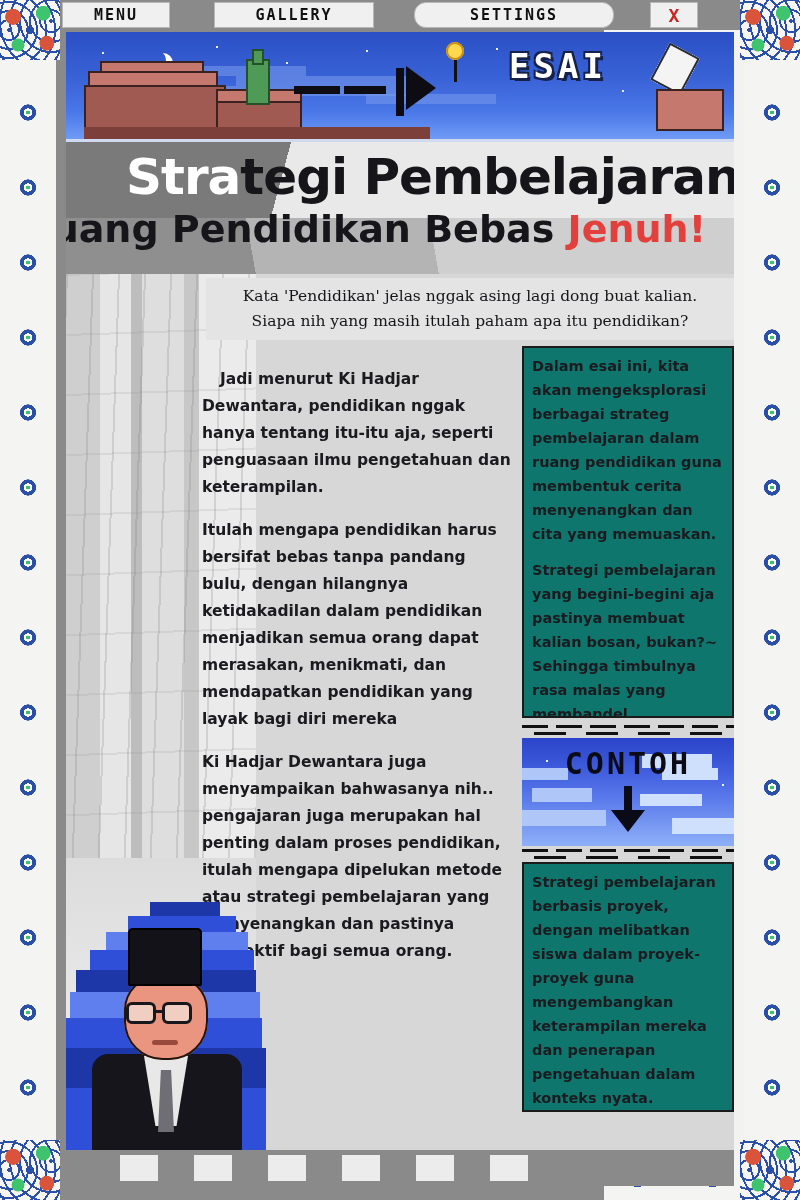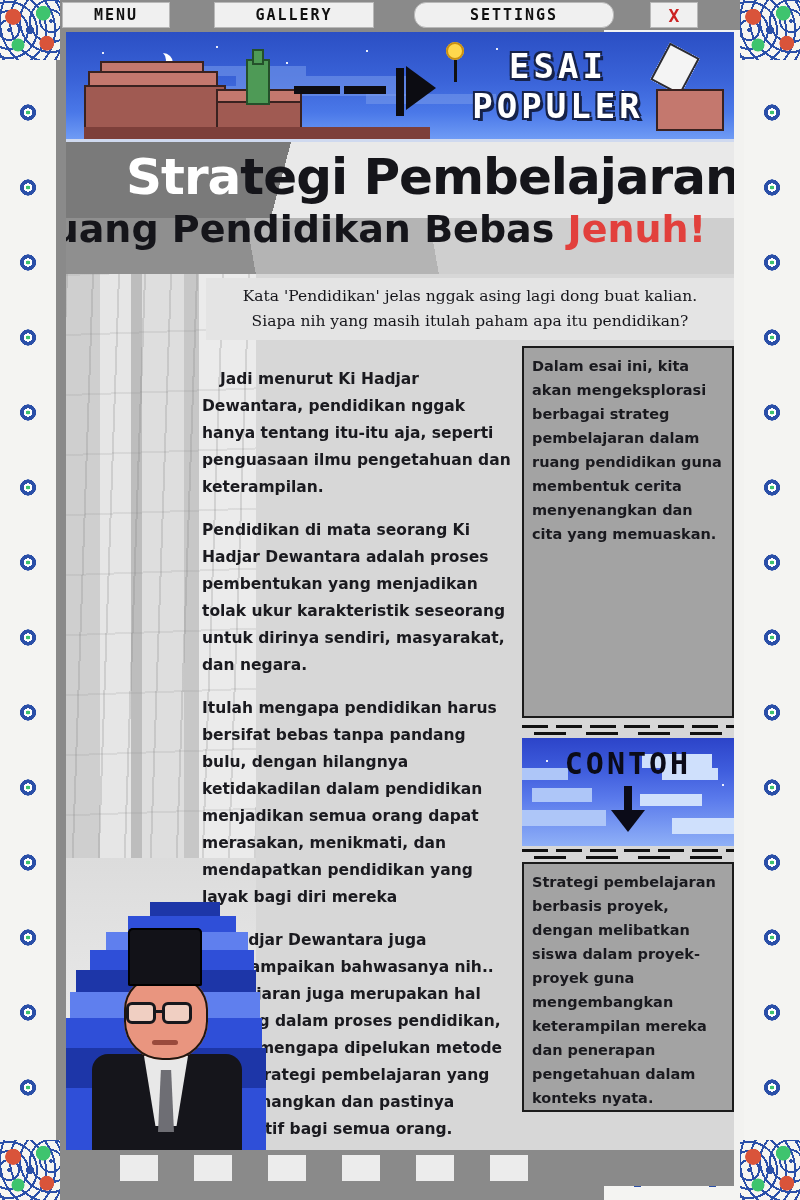--- a/index.html
+++ b/index.html
@@ -188,21 +188,21 @@
     font-size:15.5px; line-height:27px; color:#1a1a1f; font-weight:600;
   }
   #col-left p { margin-bottom:16px; }
   #col-left p.indent { text-indent:18px;margin-top:20px; }
 
   
   #col-right {
     position:absolute; left:456px; top:72px; width:212px;
   }
   .rbox {
-    background:#a3a3a3; border:2px solid #1b1b1b; padding:6px 8px 24px 8px;
+    background:#0f766e; border:2px solid #1b1b1b; padding:6px 8px 24px 8px;
     font-family:"DejaVu Sans", sans-serif; font-weight:600;
     font-size:14.5px; line-height:24px; color:#1a1a1f;
     margin-bottom:4px; overflow:hidden;
   }
   .rbox p { margin-bottom:12px; }
   .rbox p:last-child { margin-bottom:0; }
 
   
   .pixrule {
     height:16px; width:100%;
@@ -325,21 +325,20 @@
 
       <div class="lamp-ball"></div>
       <div class="lamp-str"></div>
 
       <div class="paper-tilt" style="right:42px;top:16px"></div>
 
       <div class="templ-roof" style="right:10px;bottom:8px;width:68px;height:42px"></div>
 
       <div id="banner-title">
         <span>ESAI</span>
-        <span>POPULER</span>
       </div>
     </div>
 
     <div id="headline">
       <div id="title-1">
         <span class="w">Stra</span><span class="k">tegi Pembelajaran:</span>
       </div>
       <div id="title-2">
         <span>Ruang Pendidikan Bebas </span><span class="accent">Jenuh!</span>
       </div>
@@ -349,29 +348,29 @@
 
       <div id="corridor"></div>
 
       <div id="intro">
         <p>Kata 'Pendidikan' jelas nggak asing lagi dong buat kalian.</p>
         <p>Siapa nih yang masih itulah paham apa itu pendidikan?</p>
       </div>
 
       <div id="col-left">
         <p class="indent">Jadi menurut Ki Hadjar Dewantara, pendidikan nggak hanya tentang itu-itu aja, seperti penguasaan ilmu pengetahuan dan keterampilan.</p>
-        <p>Pendidikan di mata seorang Ki Hadjar Dewantara adalah proses pembentukan yang menjadikan tolak ukur karakteristik seseorang untuk dirinya sendiri, masyarakat, dan negara.</p>
         <p>Itulah mengapa pendidikan harus bersifat bebas tanpa pandang bulu, dengan hilangnya ketidakadilan dalam pendidikan menjadikan semua orang dapat merasakan, menikmati, dan mendapatkan pendidikan yang layak bagi diri mereka</p>
         <p>Ki Hadjar Dewantara juga menyampaikan bahwasanya nih.. pengajaran juga merupakan hal penting dalam proses pendidikan, itulah mengapa dipelukan metode atau strategi pembelajaran yang menyenangkan dan pastinya interaktif bagi semua orang.</p>
       </div>
 
       <div id="col-right">
 
         <div class="rbox" style="height:372px">
           <p>Dalam esai ini, kita akan mengeksplorasi berbagai strateg pembelajaran dalam ruang pendidikan guna membentuk cerita menyenangkan dan cita yang memuaskan.</p>
+          <p>Strategi pembelajaran yang begini-begini aja pastinya membuat kalian bosan, bukan?~ Sehingga timbulnya rasa malas yang membandel.</p>
 
         </div>
 
         <div class="pixrule"></div>
 
         <div id="contoh">
           <div class="cloudpx" style="left:0;top:30px;width:46px;height:12px"></div>
           <div class="cloudpx lt" style="left:120px;top:16px;width:70px;height:14px"></div>
           <div class="cloudpx lt" style="left:140px;top:30px;width:56px;height:12px"></div>
           <div class="cloudpx" style="left:10px;top:50px;width:60px;height:14px"></div>

